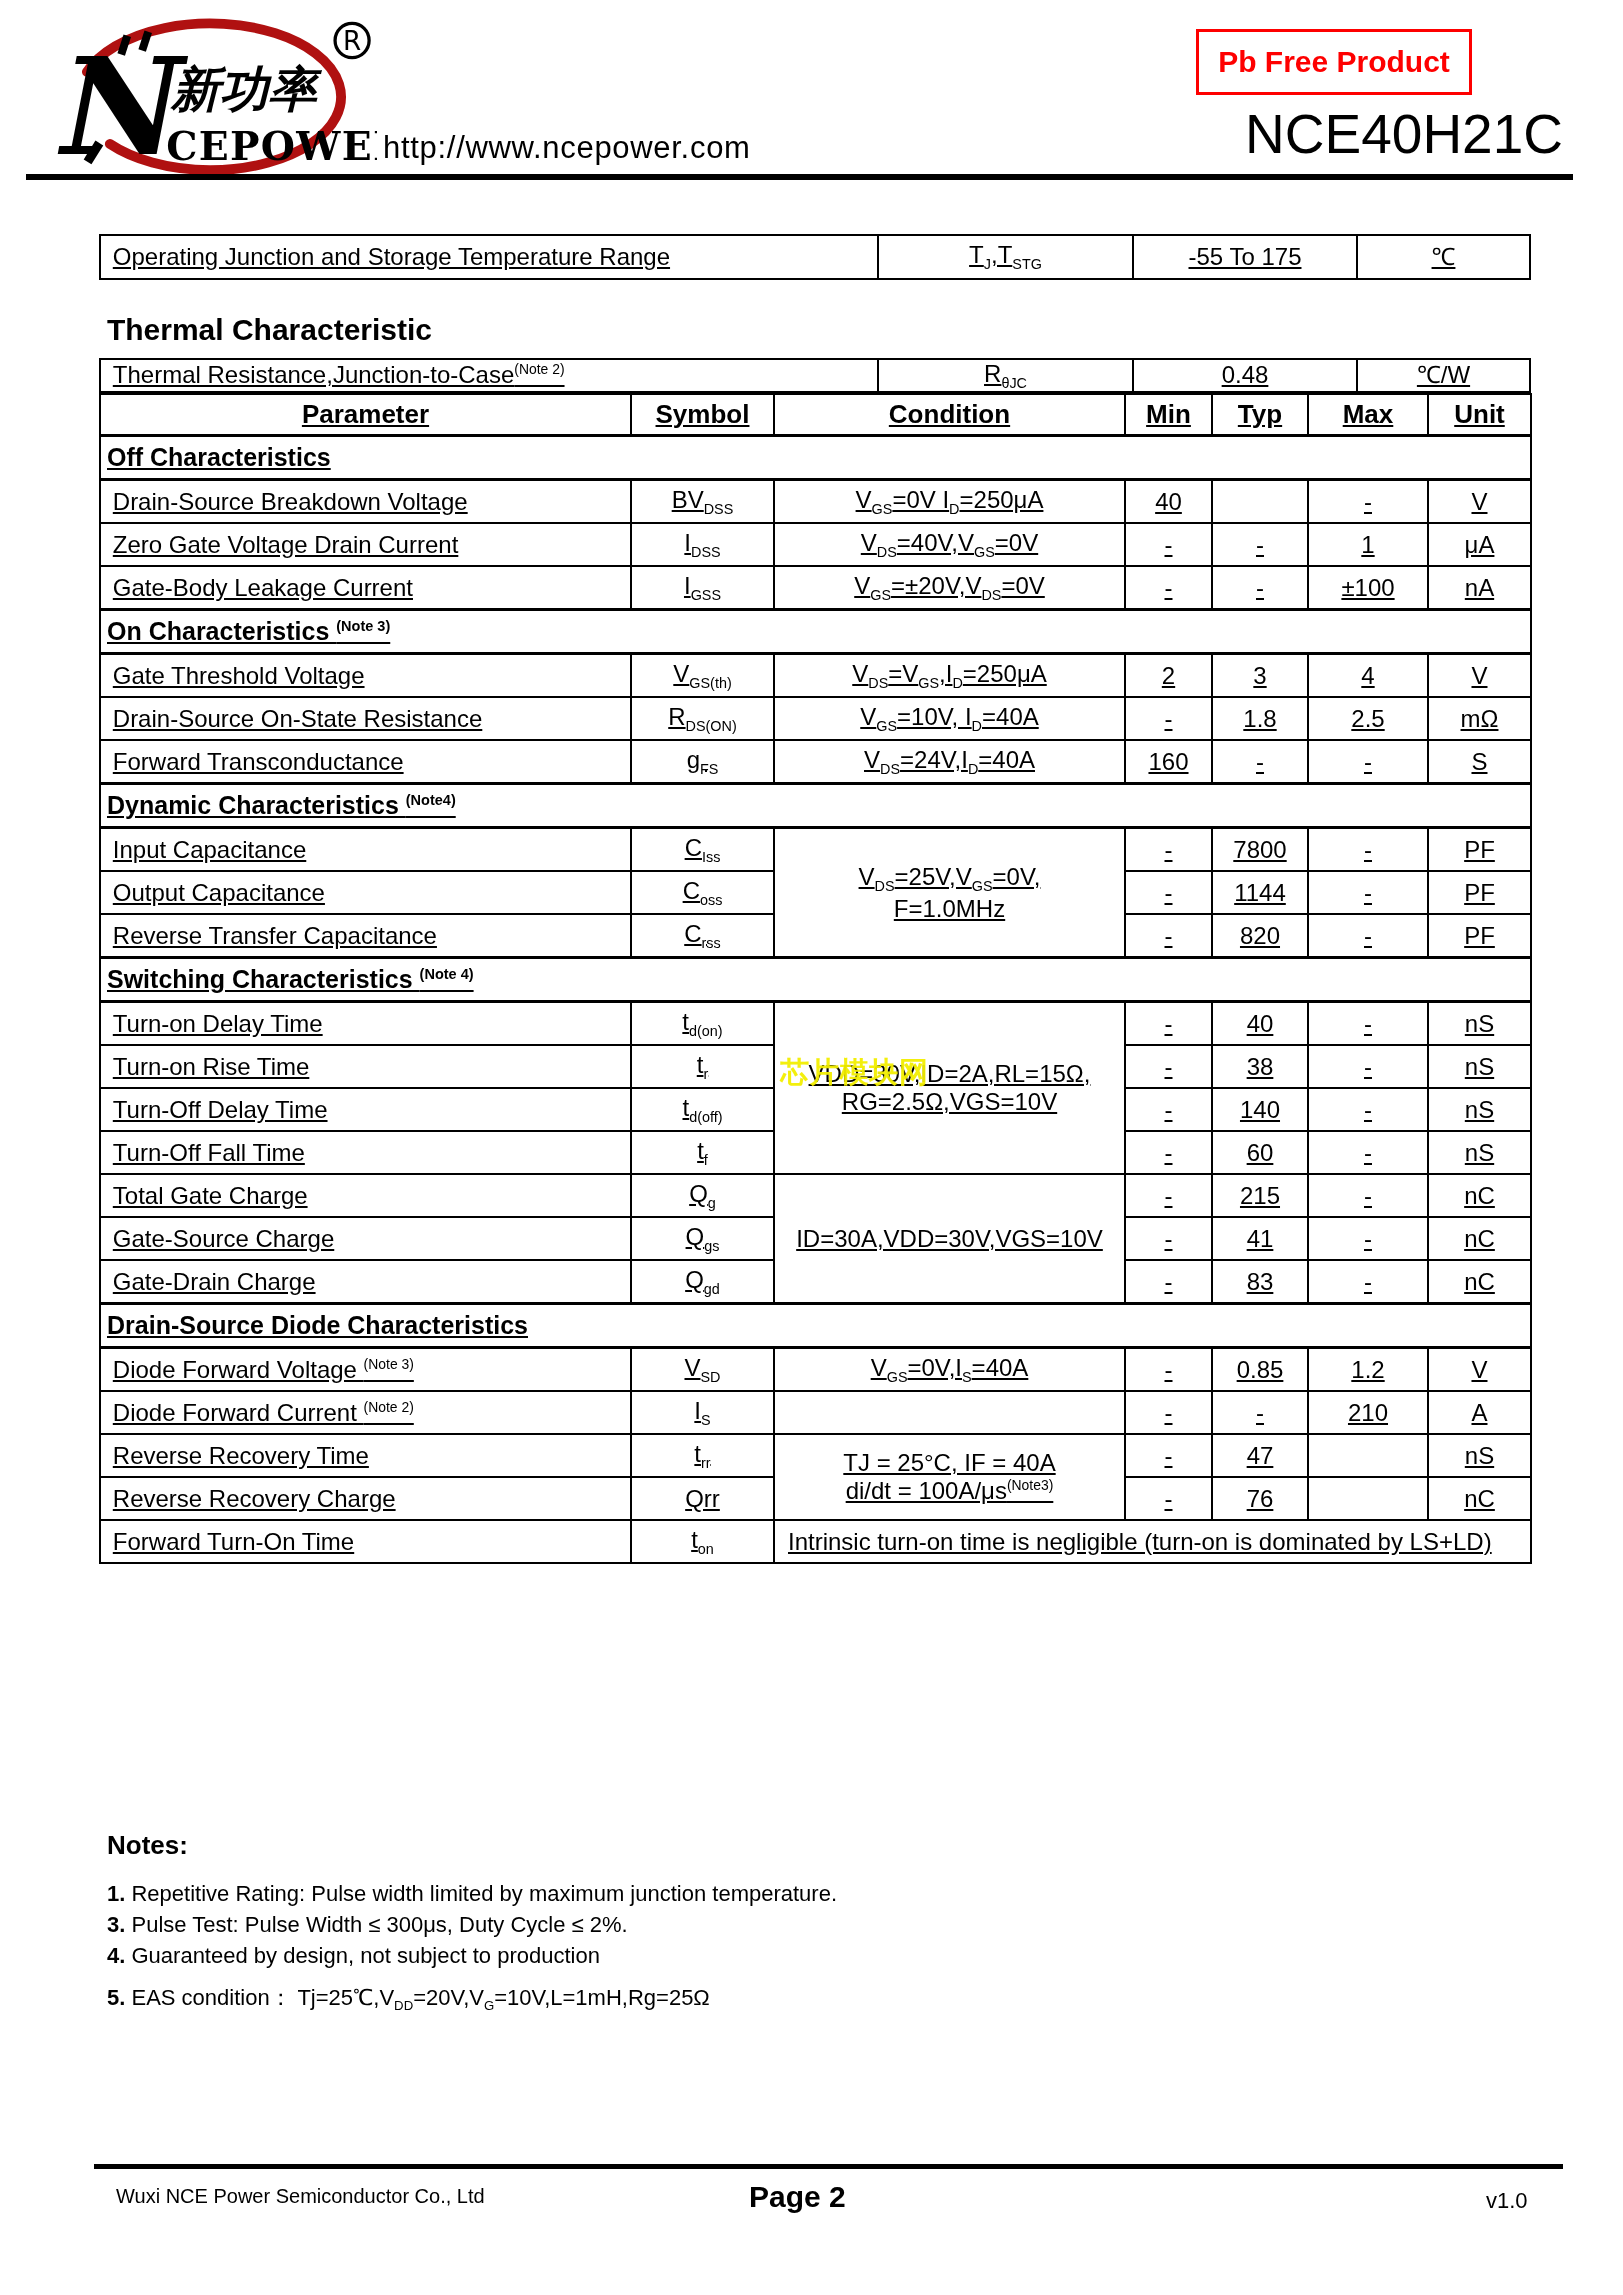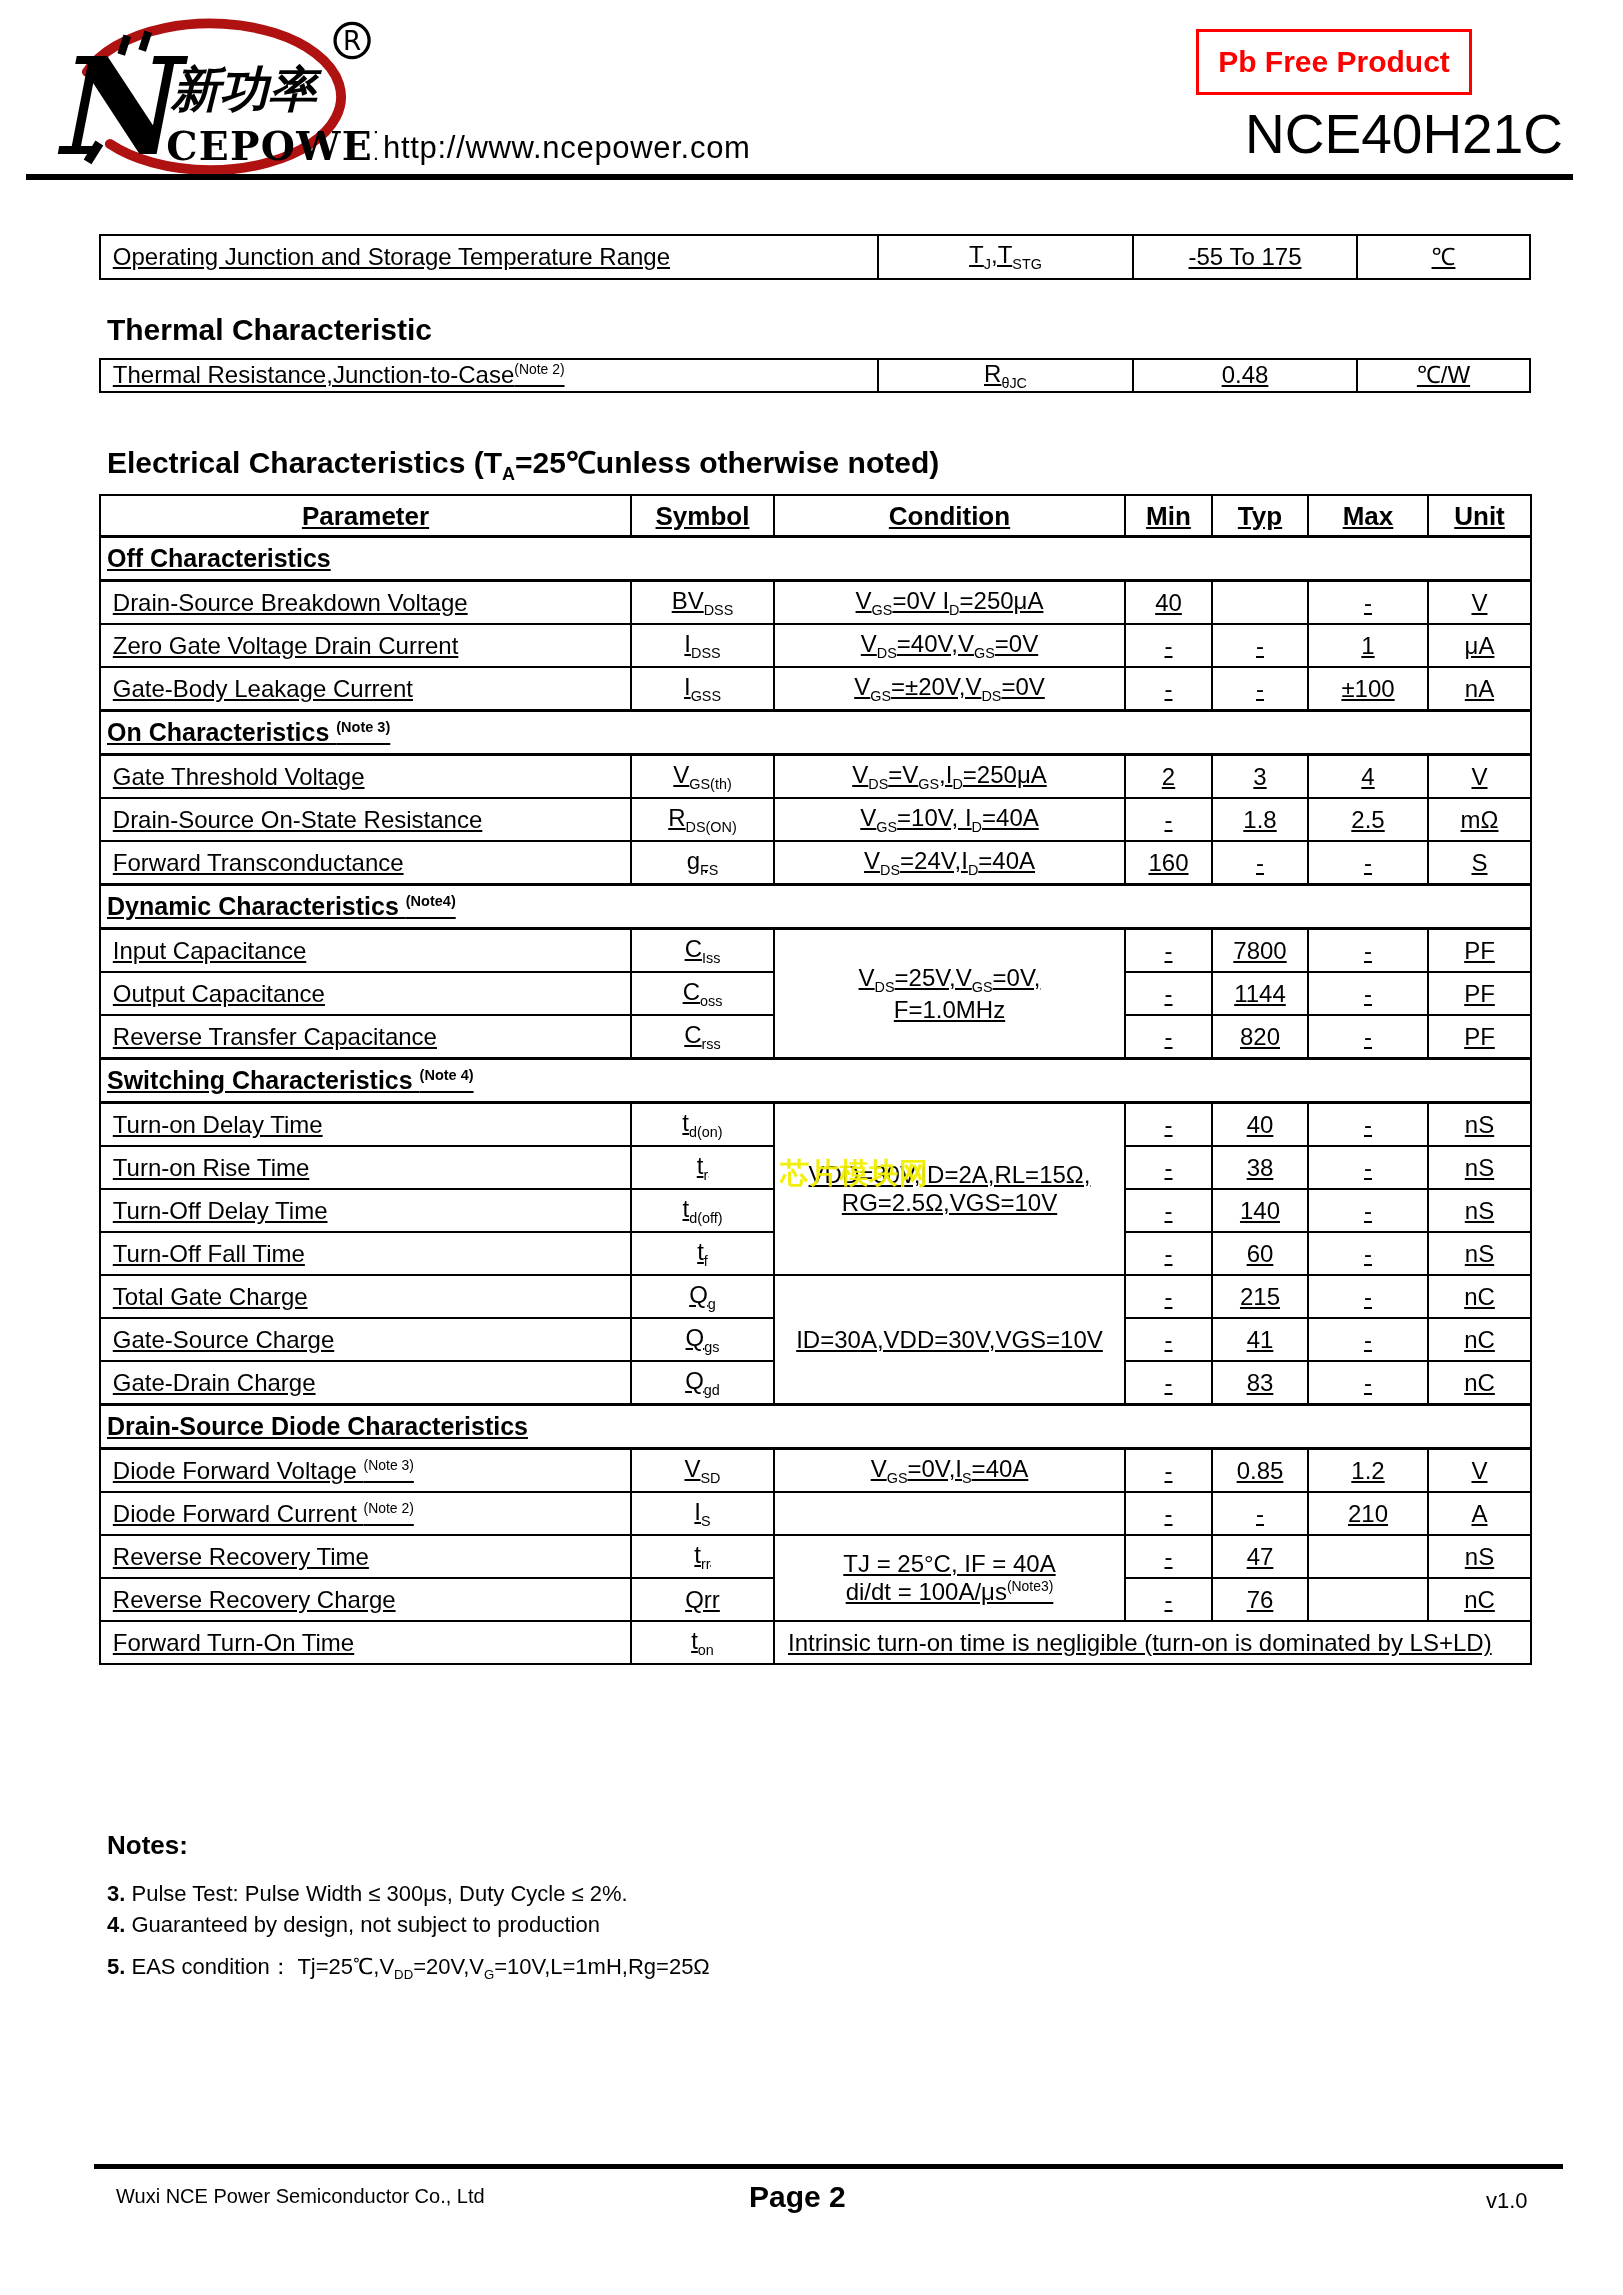--- a/index.html
+++ b/index.html
@@ -111,21 +111,20 @@
       <tbody>
           <tr>
         <td class="param">Thermal Resistance,Junction-to-Case<sup>(Note 2)</sup></td>
         <td>R<sub>θJC</sub></td>
         <td>0.48</td>
         <td>℃/W</td>
       </tr>
     </tbody>
       </table>
 
-    <h2 class="h-elec">Electrical Characteristics (T<sub>A</sub>=25℃unless otherwise noted)</h2>
     <table class="elec">
       <colgroup>
         <col style="width:531px">
           <col style="width:143px">
           <col style="width:351px">
         <col style="width:87px">
           <col style="width:96px">
           <col style="width:120px">
           <col style="width:103px">
       </colgroup>
@@ -333,20 +332,21 @@
             <td>t<sub>on</sub></td>
             <td class="cond-full" colspan="5">Intrinsic turn-on time is negligible (turn-on is dominated by LS+LD)</td>
           </tr>
         </tbody>
     </table>
   </main>
 
   <section class="notes">
     <h2>Notes:</h2>
     <div id="notes-list">
+        <div class="note-line"><b>1.</b> <span>Repetitive Rating: Pulse width limited by maximum junction temperature.</span></div>
         <div class="note-line"><b>3.</b> <span>Pulse Test: Pulse Width ≤ 300μs, Duty Cycle ≤ 2%.</span></div>
         <div class="note-line"><b>4.</b> <span>Guaranteed by design, not subject to production</span></div>
         <div class="note-line note-gap"><b>5.</b> <span>EAS condition：  Tj=25℃,V<sub>DD</sub>=20V,V<sub>G</sub>=10V,L=1mH,Rg=25Ω</span></div>
       </div>
   </section>
 
   <div class="footer-rule"></div>
   <div class="footer-company">Wuxi NCE Power Semiconductor Co., Ltd</div>
   <div class="footer-page">Page 2</div>
   <div class="footer-version">v1.0</div>

